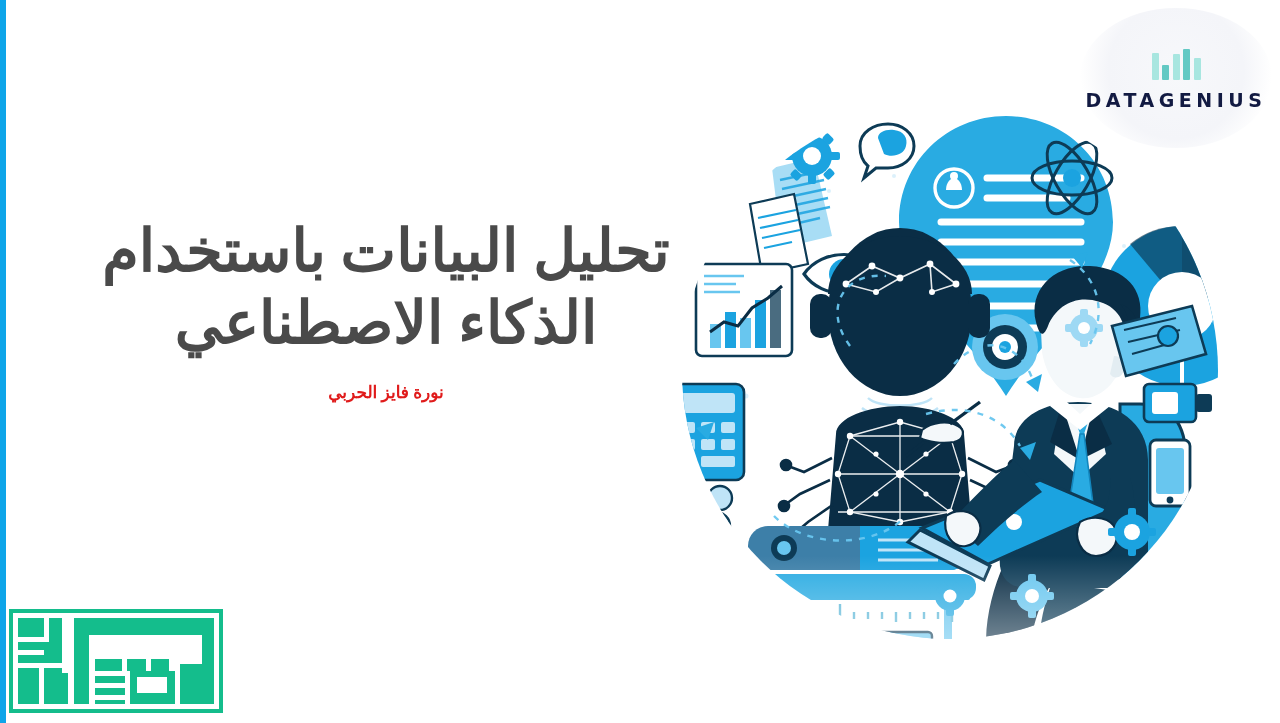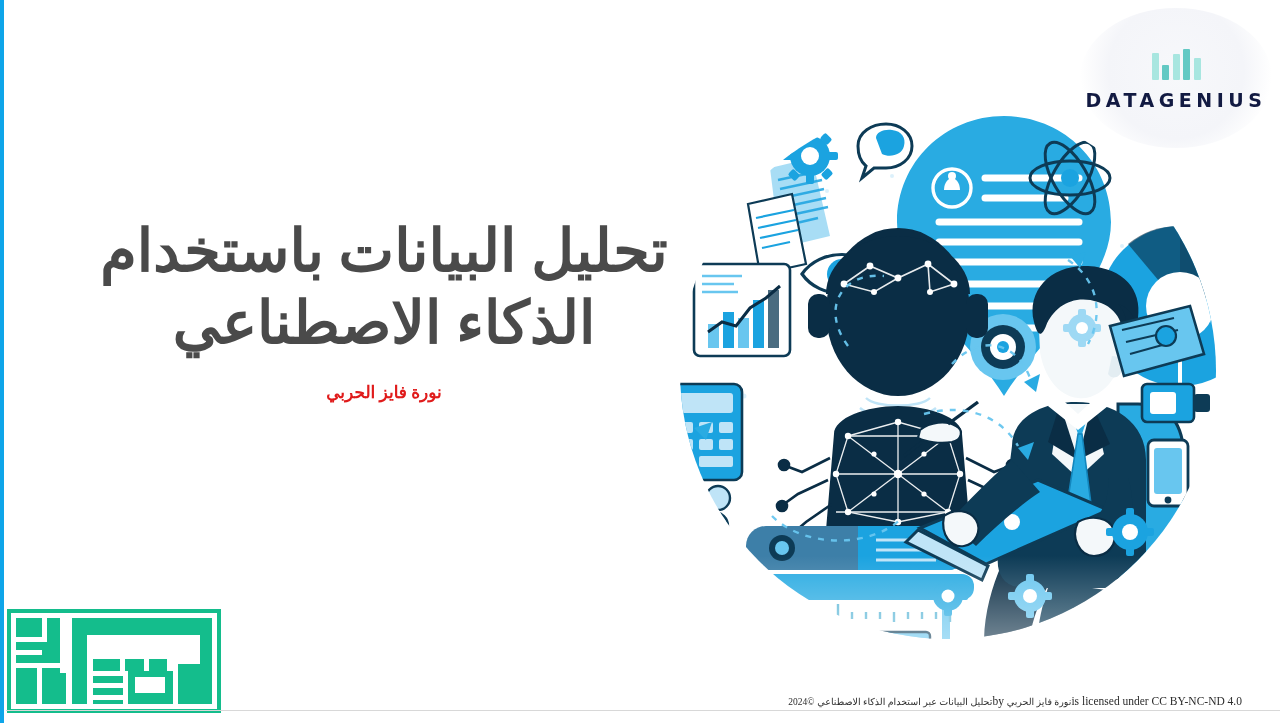--- a/index.html
+++ b/index.html
@@ -8,21 +8,21 @@
     padding: 0;
     background: #ffffff;
   }
   .slide {
     position: relative;
     width: 1280px;
     height: 723px;
     background: #ffffff;
     overflow: hidden;
     font-family: "Liberation Serif", "DejaVu Serif", serif;
-    border-left: 4px solid #0ea5e9;
+    border-left: 6px solid #0ea5e9;
     box-sizing: border-box;
   }
 
   
   .brand-logo {
     position: absolute;
     top: 8px;
     right: 8px;
     width: 192px;
     height: 140px;
@@ -599,18 +599,14 @@
         <rect x="86" y="86" width="30" height="5"></rect>
         <rect x="116" y="62" width="5" height="38"></rect>
         <rect x="166" y="38" width="5" height="62"></rect>
         <rect x="128" y="68" width="30" height="16"></rect>
         <rect x="171" y="38" width="22" height="5"></rect>
         <rect x="171" y="50" width="22" height="5"></rect>
       </g>
     </svg>
   </div>
 
-  <div class="footer">
-    <div class="footer-text"><span class="ar">©2024</span> <span class="ar">تحليل البيانات عبر استخدام الذكاء الاصطناعي</span><span>by</span> <span class="ar">نورة فايز الحربي</span><span>is licensed under CC BY-NC-ND 4.0</span></div>
-    <div class="footer-rule"></div>
-  </div>
 
 </div>
 
 </body></html>

